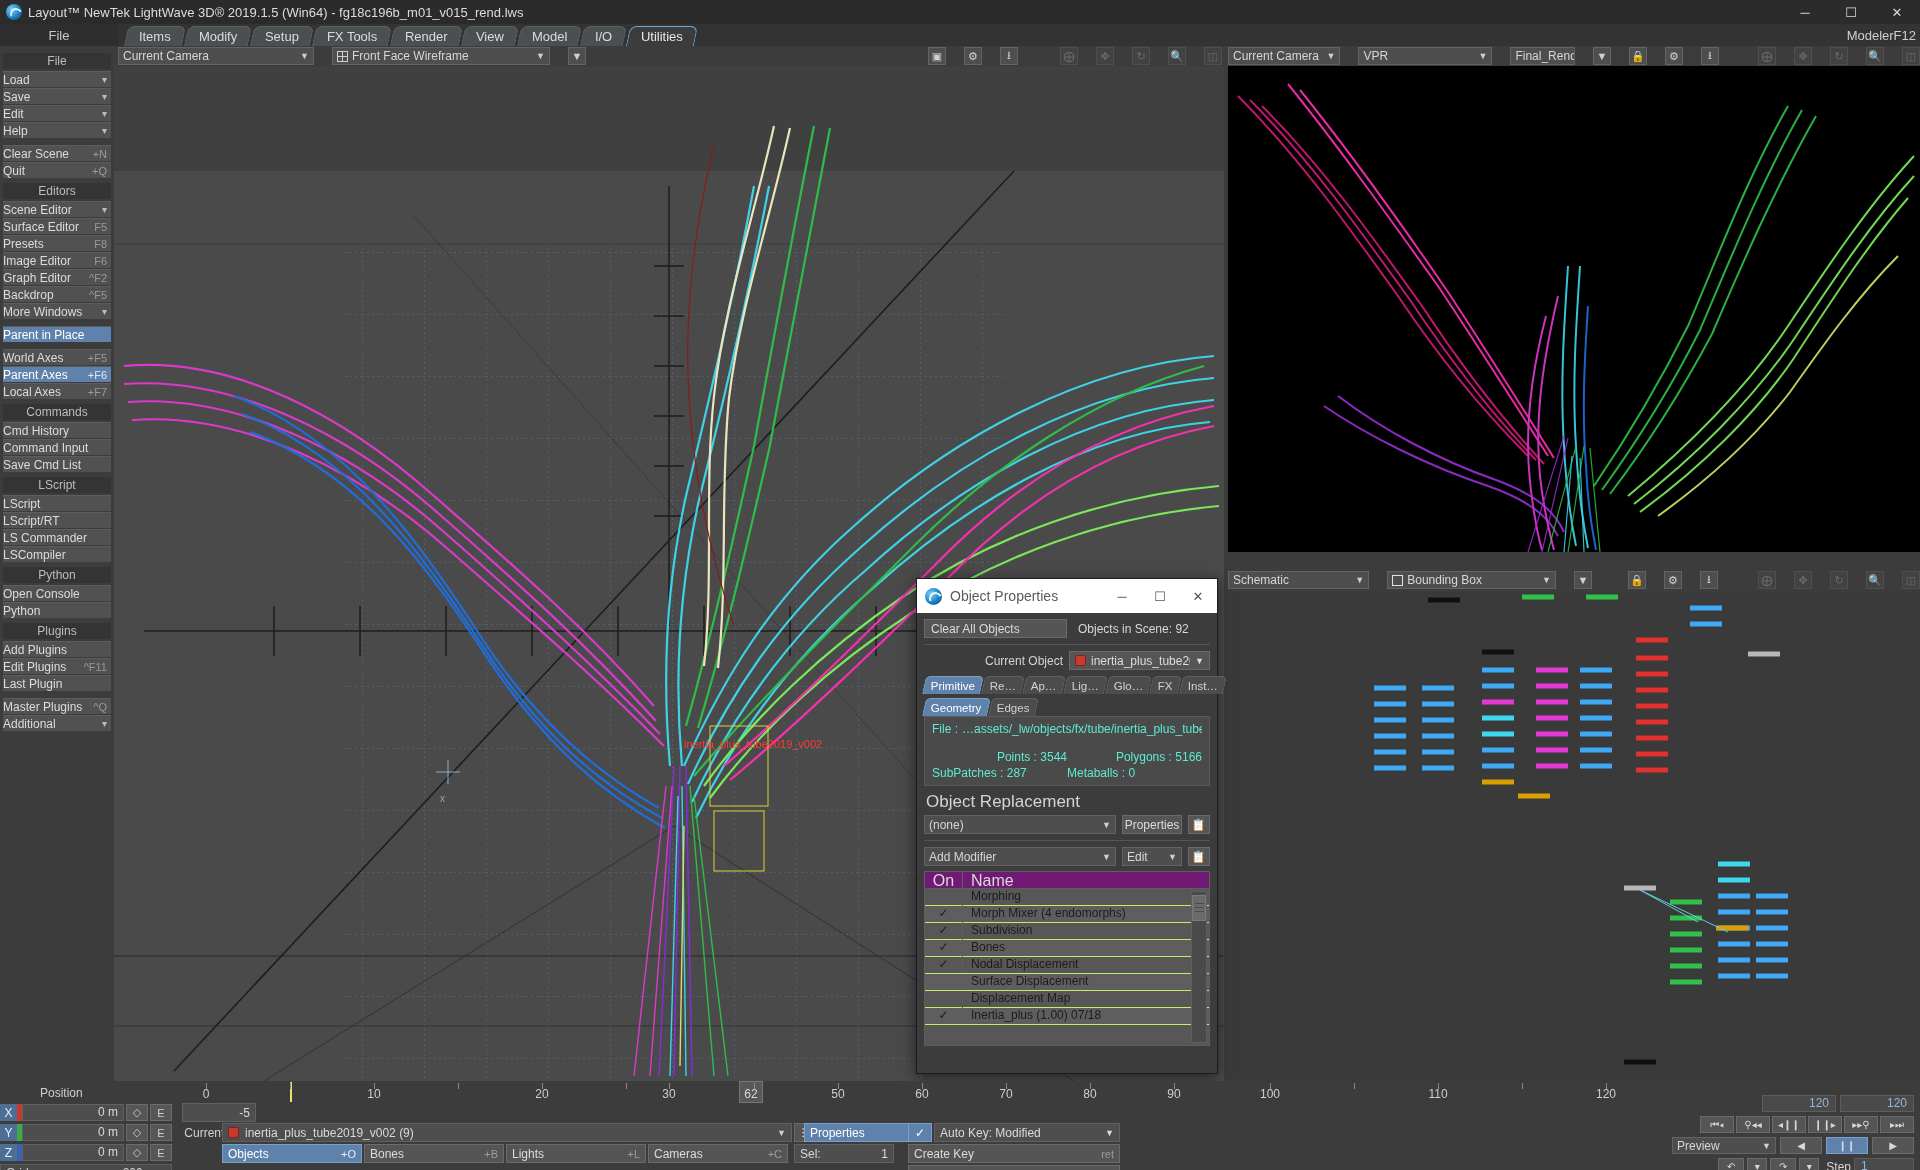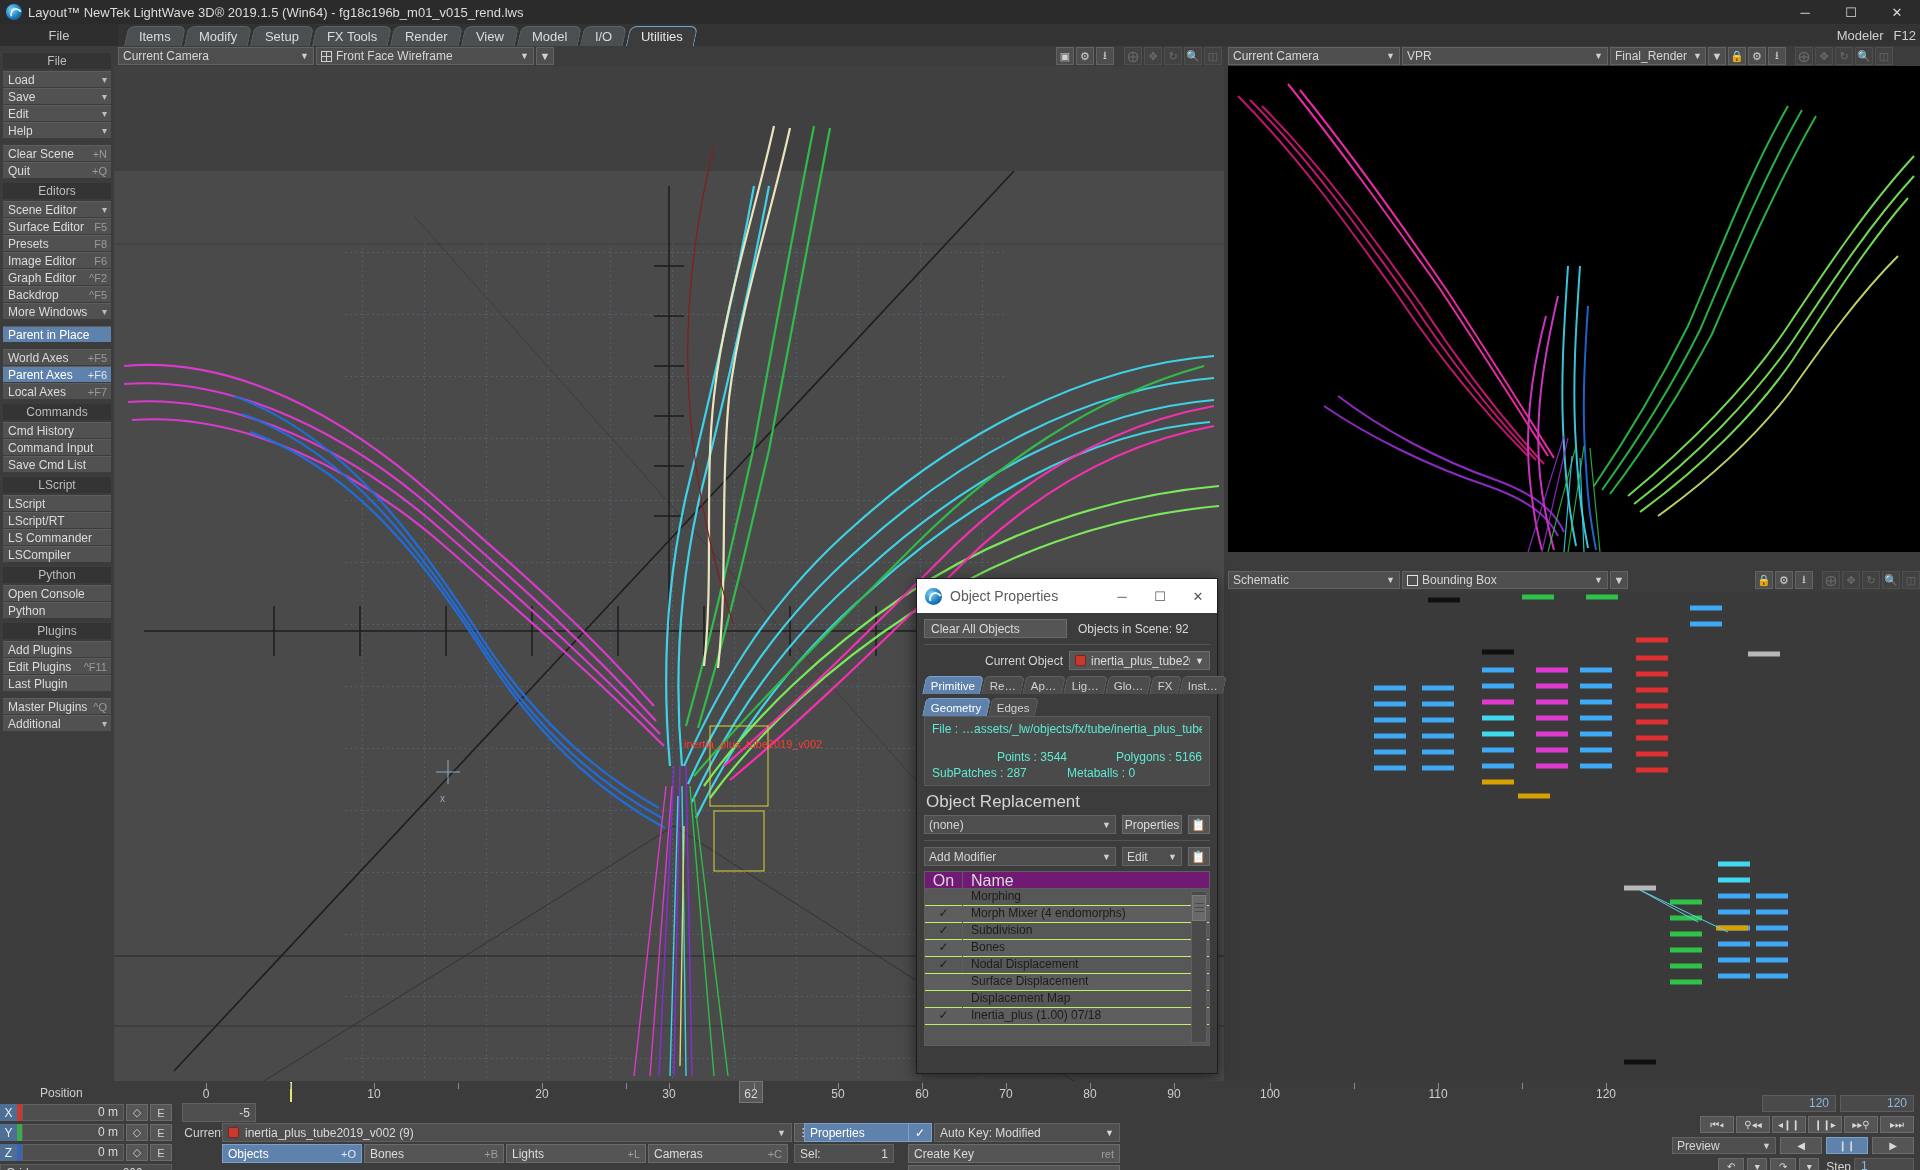--- a/index.html
+++ b/index.html
@@ -44,48 +44,48 @@
   .mtab {
     height:20px; padding:0 12px; margin-right:2px;
     display:flex; align-items:center; justify-content:center;
     background:#4a4f52; color:#dcdcdc; font-size:13px;
     border-radius:7px 7px 0 0;
     border:1px solid #5b6164; border-bottom:none;
     transform:skewX(-12deg);
   }
   .mtab > span { transform:skewX(12deg); display:block; }
   .mtab.active { background:#3c3c3c; color:#e8e8e8; border-color:#6aa7d8; }
-  .menu-right { margin-left:auto; display:flex; align-items:center; height:22px; padding-right:4px; gap:10px; }
+  .menu-right { margin-left:auto; display:flex; align-items:center; height:22px; padding-right:4px; }
   .menu-right .lbl { font-size:13px; color:#cfcfcf; }
 
   
   .sidebar {
     position:absolute; top:46px; left:0; width:114px; height:1055px;
     background:#3c3c3c; padding:2px 3px 0 3px;
   }
   .grp-head {
     height:16px; line-height:16px; text-align:center; font-size:12px;
     color:#bdbdbd; background:#343434; margin:5px 0 2px 0;
   }
   .mi {
     position:relative; height:16px; line-height:16px;
     background:#515151; color:#dcdcdc; font-size:12px;
-    padding-left:5px; margin-bottom:1px; border-top:1px solid #5d5d5d;
+    margin-bottom:1px; border-top:1px solid #5d5d5d;
     white-space:nowrap; overflow:hidden;
   }
   .mi.sel { background:#5e82ab; color:#ffffff; }
   .mi .key { position:absolute; right:4px; top:0; color:#9a9a9a; font-size:11px; }
   .mi .key.on-sel { color:#dfe8f3; }
   .mi .chev { position:absolute; right:4px; top:0; color:#bdbdbd; font-size:10px; }
   .gap { height:6px; }
 
   
   .vp-bar {
     position:absolute; height:20px; background:#3c3c3c;
-    display:flex; align-items:center; gap:2px;
+    display:flex; align-items:center; gap:18px;
   }
   .dd {
     height:18px; background:#4e4e4e; border:1px solid #636363; color:#d6d6d6;
     font-size:12px; display:flex; align-items:center; padding:0 4px;
     position:relative; white-space:nowrap; overflow:hidden;
   }
   .dd .arr { margin-left:auto; padding-left:6px; color:#cfcfcf; font-size:9px; }
   .ibtn {
     width:18px; height:18px; background:#4e4e4e; border:1px solid #636363;
     display:flex; align-items:center; justify-content:center;

